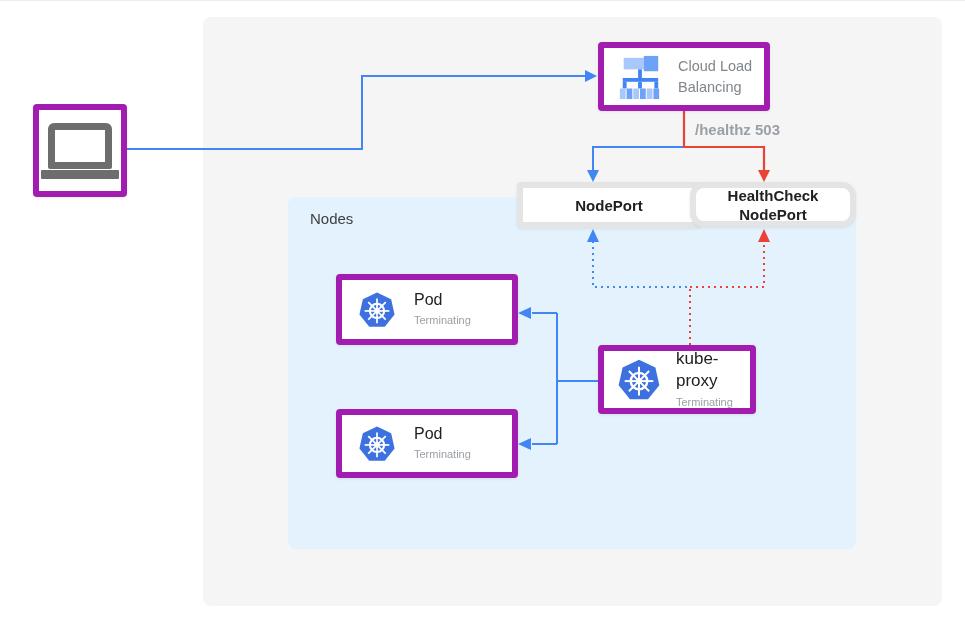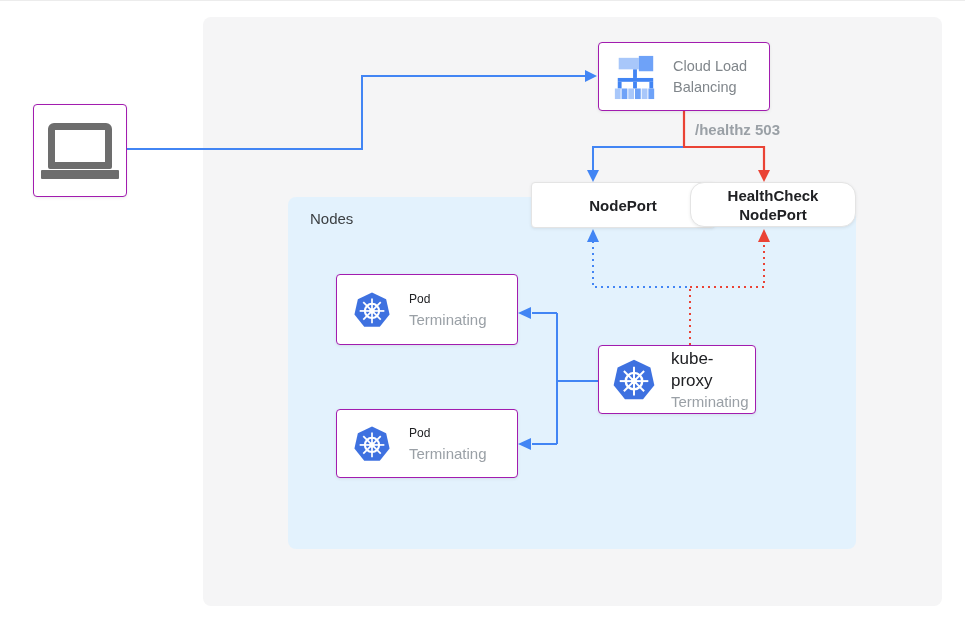--- a/index.html
+++ b/index.html
@@ -33,21 +33,21 @@
     color: #3c4043;
   }
   svg.edges {
     position: absolute;
     left: 0; top: 0;
     width: 965px; height: 623px;
   }
   .node-box {
     position: absolute;
     background: #ffffff;
-    border: 1px solid #a21caf;
+    border: 6px solid #a21caf;
     border-radius: 4px;
     box-shadow: 0 1px 3px rgba(60,64,67,0.10);
     box-sizing: border-box;
     display: flex;
     align-items: center;
   }
   .laptop-node {
     left: 33px; top: 103px;
     width: 94px; height: 93px;
     justify-content: center;
@@ -75,41 +75,41 @@
     width: 84px;
     font-size: 14.5px;
     line-height: 21px;
     color: #80868b;
   }
   .port-node {
     justify-content: center;
     text-align: center;
     border-color: #e4e4e4;
   }
-  .nodeport-node { left: 531px; top: 181px; width: 184px; height: 46px; }
+  .nodeport-node { left: 517px; top: 181px; width: 184px; height: 46px; }
   .hc-node { left: 690px; top: 181px; width: 166px; height: 45px; border-radius: 14px; }
   .port-label {
     font-weight: 700;
     font-size: 15px;
     line-height: 19px;
     color: #202124;
   }
   .hc-node .port-label { width: 112px; }
   .pod-node { left: 336px; width: 182px; height: 71px; padding-left: 16px; gap: 18px; }
   .pod-node.pod1 { top: 273px; }
   .pod-node.pod2 { top: 408px; height: 69px; }
   .kproxy-node {
     left: 598px; top: 344px;
     width: 158px; height: 69px;
     padding-left: 13px;
     gap: 15px;
   }
-  .node-title { font-size: 12px; color: #202124; line-height: 21px; }
+  .node-title { font-size: 16px; color: #202124; line-height: 21px; }
   .kproxy-node .node-title { font-size: 17px; line-height: 22px; }
-  .node-subtitle { font-size: 15px; color: #9aa0a6; line-height: 20px; }
+  .node-subtitle { font-size: 11px; color: #9aa0a6; line-height: 20px; }
   .healthz-label {
     position: absolute;
     left: 695px; top: 120px;
     font-size: 15px;
     font-weight: 700;
     color: #9aa0a6;
   }
   .k8s-icon, .clb-icon { flex: 0 0 auto; display: block; }
 </style>
 </head>

